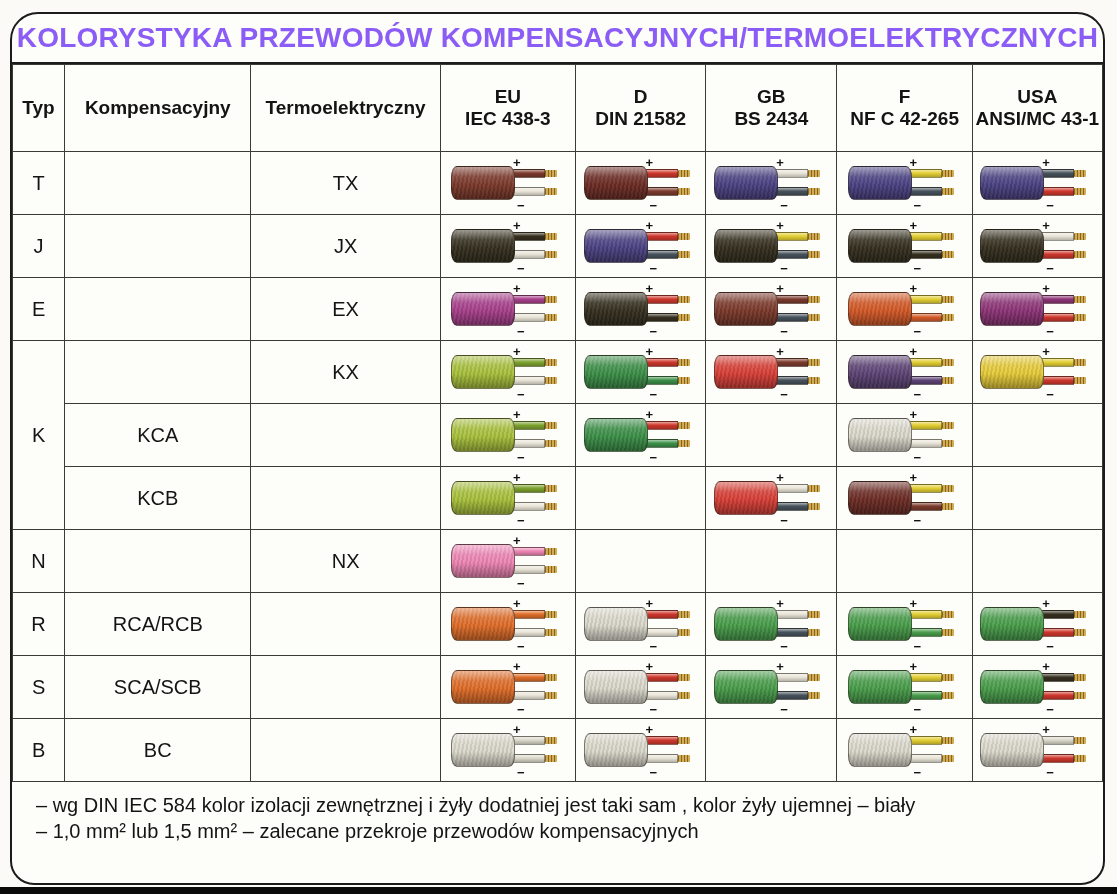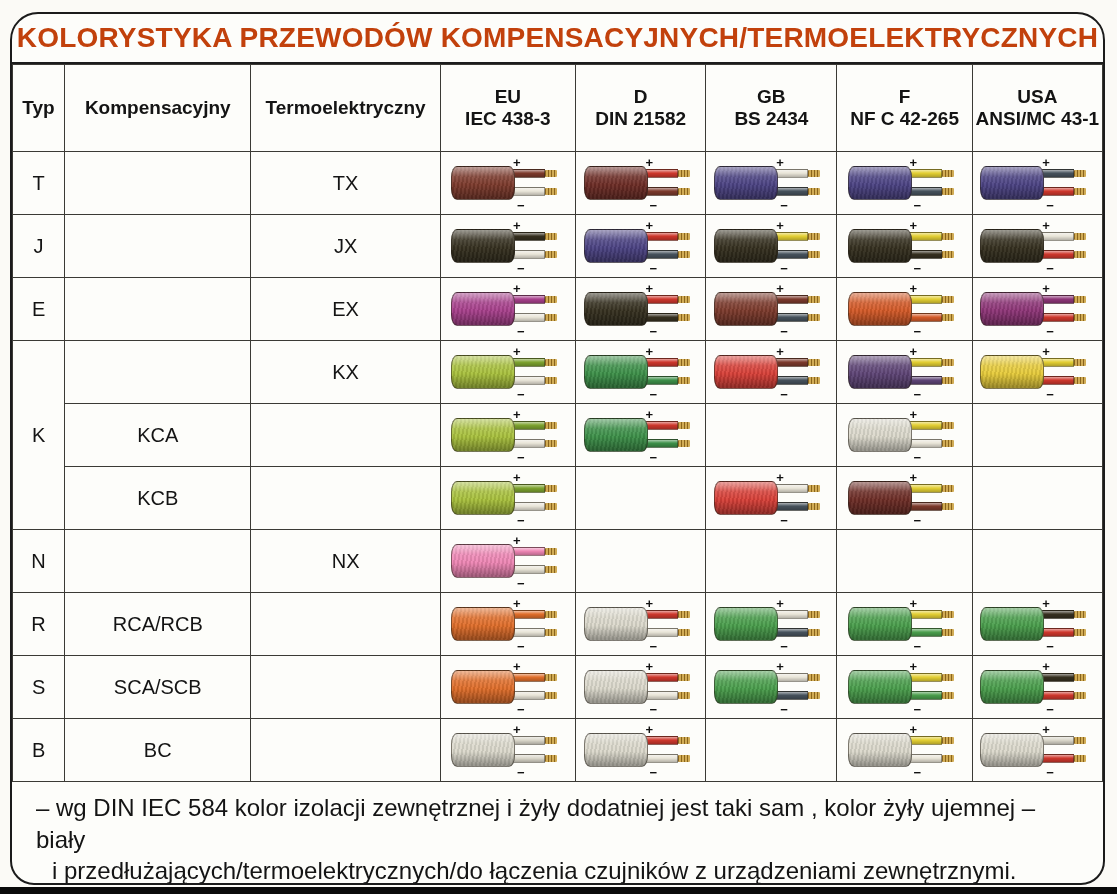--- a/index.html
+++ b/index.html
@@ -47,29 +47,29 @@
   .wire.plus{top:13px;}
   .wire.minus{top:31px;}
   .tip{
     position:absolute;right:-13px;top:0;width:12px;height:7px;border-radius:1px;
     background:#b98d33;
     background-image:repeating-linear-gradient(90deg, rgba(80,50,0,.45) 0 1.5px, rgba(255,230,150,.35) 1.5px 3px);
   }
   .sign{position:absolute;font-weight:bold;color:#111;line-height:1;}
   .sign.plus{left:62px;top:0;font-size:13px;}
   .sign.minus{left:66px;top:43px;font-size:13px;}
-  .footnotes{padding:10px 12px 0 24px;font-size:24px;line-height:1.32;}
+  .footnotes{padding:10px 12px 0 24px;font-size:20px;line-height:1.32;}
   .footnote.indent{padding-left:16px;}
   .bottom-bar{position:absolute;left:0;top:887px;width:1117px;height:7px;background:#0a0a0a;}
 </style>
 </head>
 <body>
 
 <div class="card">
-  <div class="title" style="color: #c2410c;">KOLORYSTYKA PRZEWODÓW KOMPENSACYJNYCH/TERMOELEKTRYCZNYCH</div>
+  <div class="title" style="color: #8b5cf6;">KOLORYSTYKA PRZEWODÓW KOMPENSACYJNYCH/TERMOELEKTRYCZNYCH</div>
   <table class="grid">
     <colgroup>
       <col style="width:52px">
         <col style="width:186px">
         <col style="width:189px">
       <col style="width:135px">
         <col style="width:130px">
         <col style="width:131px">
       <col style="width:135px">
         <col style="width:130px">
@@ -689,16 +689,16 @@
                 <div class="tip"></div>
               </div>
               <div class="sheath" style="background-color: rgb(219, 216, 203);"></div>
             </div>
           </td>
         </tr>
       </tbody>
   </table>
   <div class="footnotes" id="footnotes">
       <div class="footnote">– wg DIN IEC 584 kolor izolacji zewnętrznej i żyły dodatniej jest taki sam , kolor żyły ujemnej – biały</div>
-      <div class="footnote indent">i przedłużających/termoelektrycznych/do łączenia czujników z urządzeniami zewnętrznymi.</div>
+      <div class="footnote">– 1,0 mm² lub 1,5 mm² – zalecane przekroje przewodów kompensacyjnych</div>
     </div>
 </div>
 <div class="bottom-bar"></div>
 
 </body></html>

